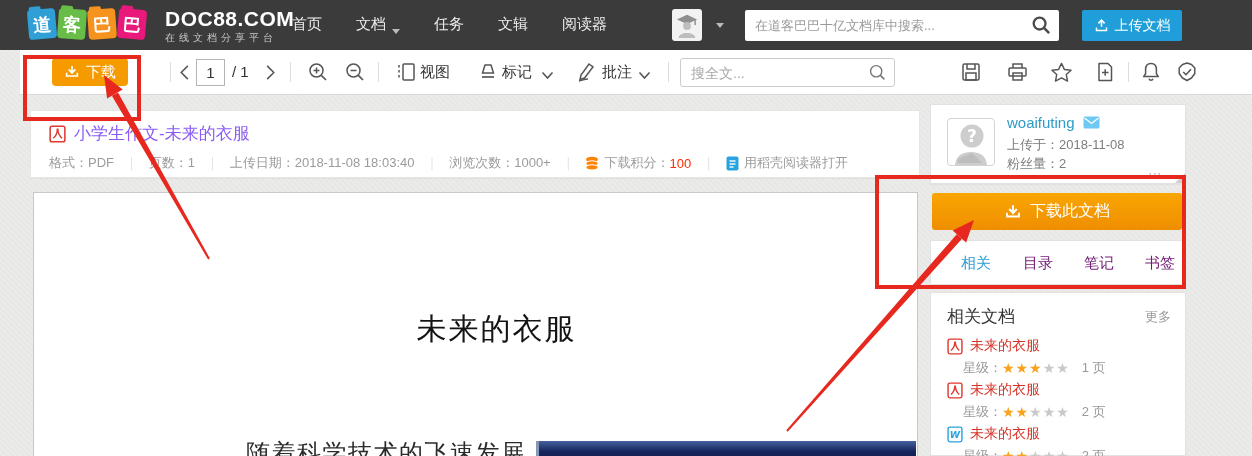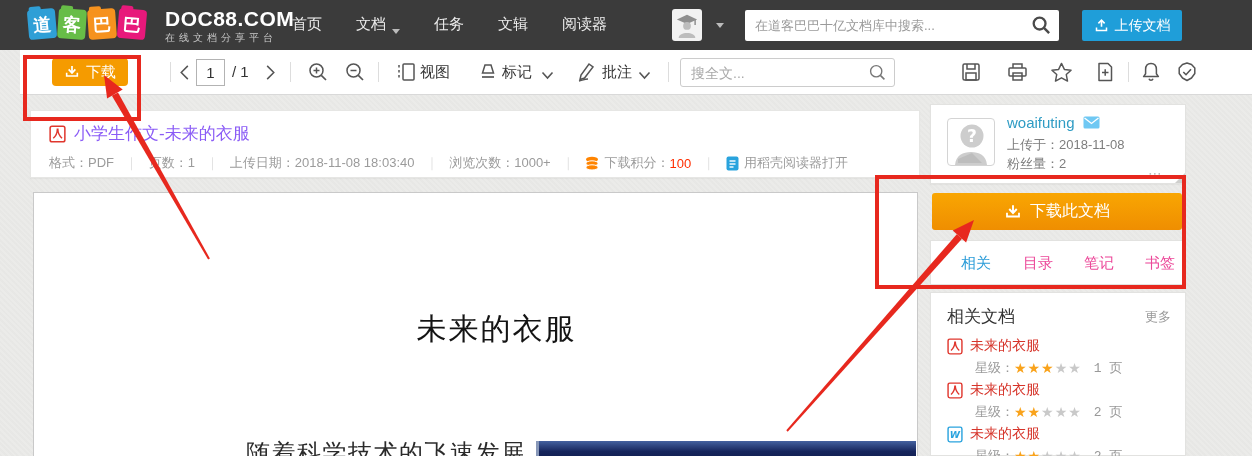--- a/index.html
+++ b/index.html
@@ -83,32 +83,32 @@
   .u-name-row { position:absolute; left:76px; top:9px; display:flex; align-items:center; gap:8px; }
   .u-name { font-size:15px; color:#2f9cc4; }
   .u-line { position:absolute; left:76px; font-size:13px; color:#7d7d7d; }
   .u-more { position:absolute; right:22px; bottom:2px; color:#bbb; font-size:14px; letter-spacing:1px; }
   .u-corner { position:absolute; right:0; bottom:0; width:0; height:0;
               border-left:10px solid transparent; border-bottom:10px solid #cfcfcd; }
   .side-dl-btn { position:absolute; left:932px; top:193px; width:250px; height:37px; border-radius:3px;
                  background:linear-gradient(180deg,#f9a602,#ef8e01); color:#fff; font-size:16px;
                  display:flex; align-items:center; justify-content:center; gap:8px; cursor:pointer; }
   .tabs-card { left:930px; top:240px; width:256px; height:45px; }
-  .side-tab { position:absolute; top:13px; font-size:15px; color:#ec4899; cursor:pointer; }
+  .side-tab { position:absolute; top:13px; font-size:15px; color:#701a75; cursor:pointer; }
   .side-tab.active { color:#2b9cd8; }
   .related-card { left:930px; top:292px; width:256px; height:164px; }
   .rel-heading { position:absolute; left:16px; top:12px; font-size:17px; color:#333; }
   .rel-more { position:absolute; right:14px; top:15px; font-size:13px; color:#999; cursor:pointer; }
   .rel-item { position:absolute; left:16px; width:224px; height:40px; }
   .rel-row1 { display:flex; align-items:center; gap:7px; }
   .rel-title { font-size:14px; color:#d6342a; cursor:pointer; }
-  .rel-row2 { margin-left:28px; margin-top:4px; font-size:13px; color:#999; display:flex; align-items:center; }
+  .rel-row2 { margin-left:16px; margin-top:4px; font-size:13px; color:#999; display:flex; align-items:center; }
   .stars-filled { color:#f9a31c; font-size:14px; letter-spacing:1px; }
   .stars-empty { color:#c9c9c9; font-size:14px; letter-spacing:1px; }
-  .rel-pages { margin-left:12px;font-family:Liberation Mono, monospace; }
+  .rel-pages { margin-left:12px; }
 
   
   .annot { position:absolute; left:0; top:0; width:1252px; height:456px; pointer-events:none; z-index:60; }
 </style>
 </head>
 <body>
 
 <div id="app">
 
   <div class="topbar">

